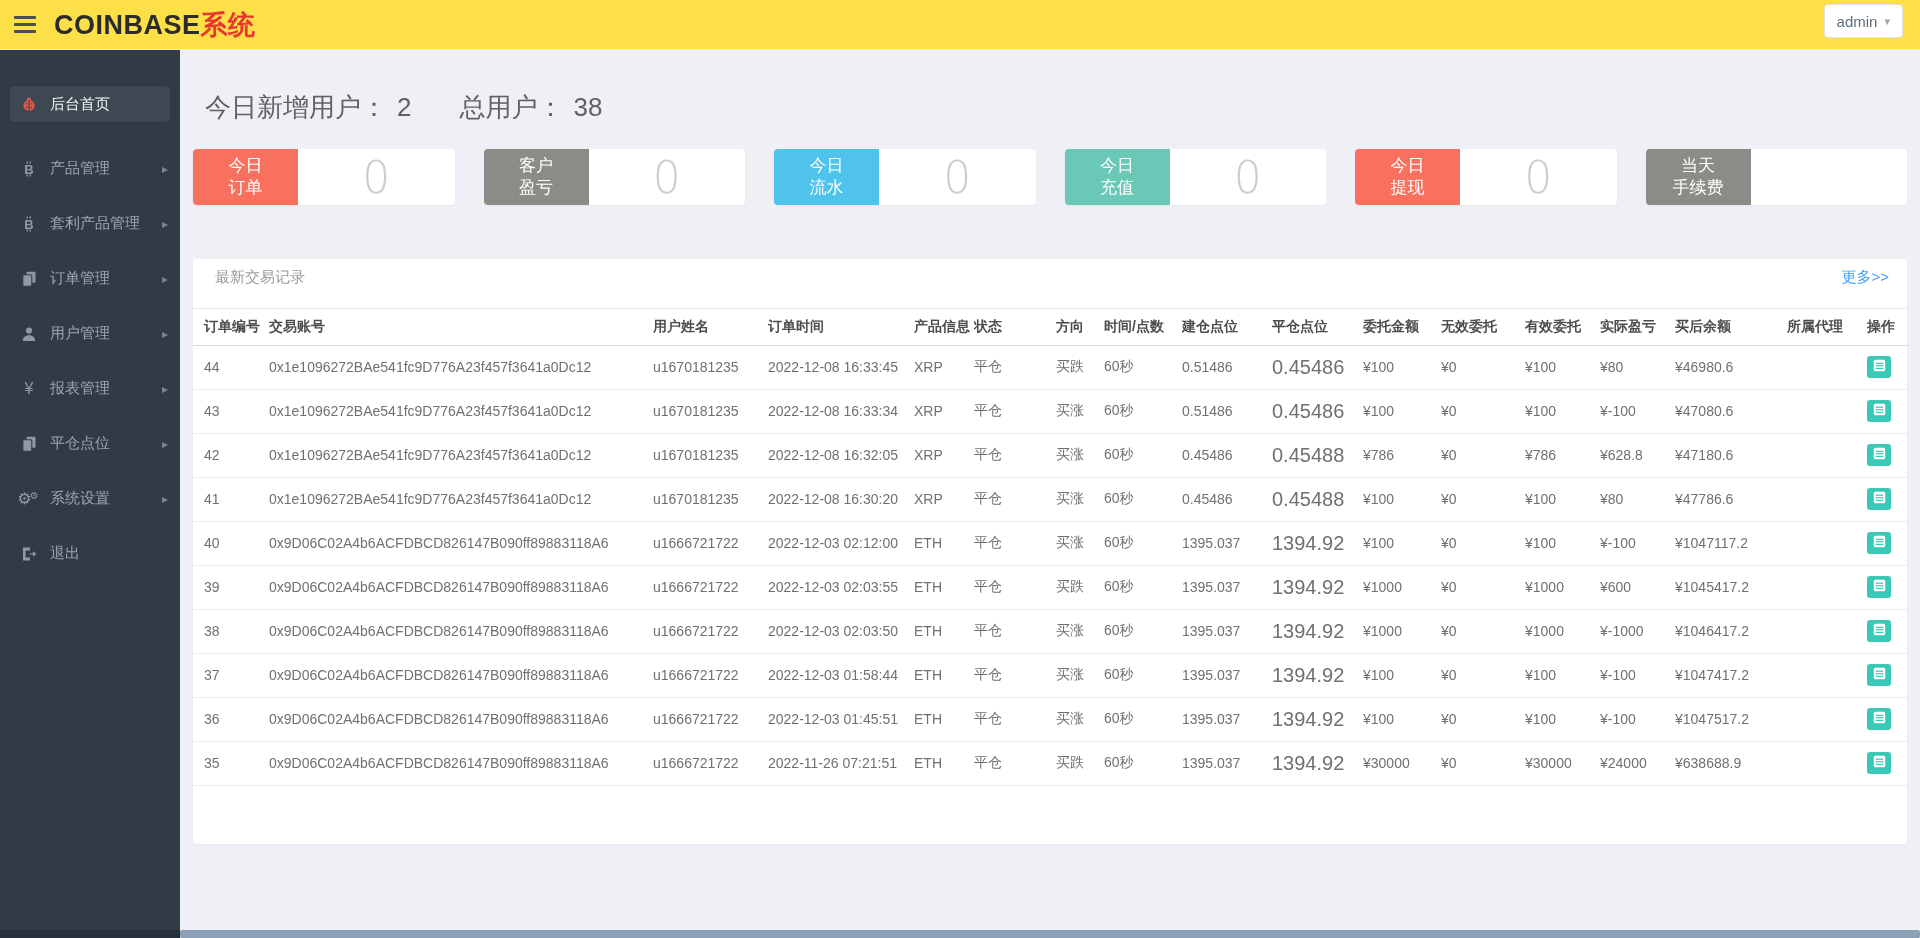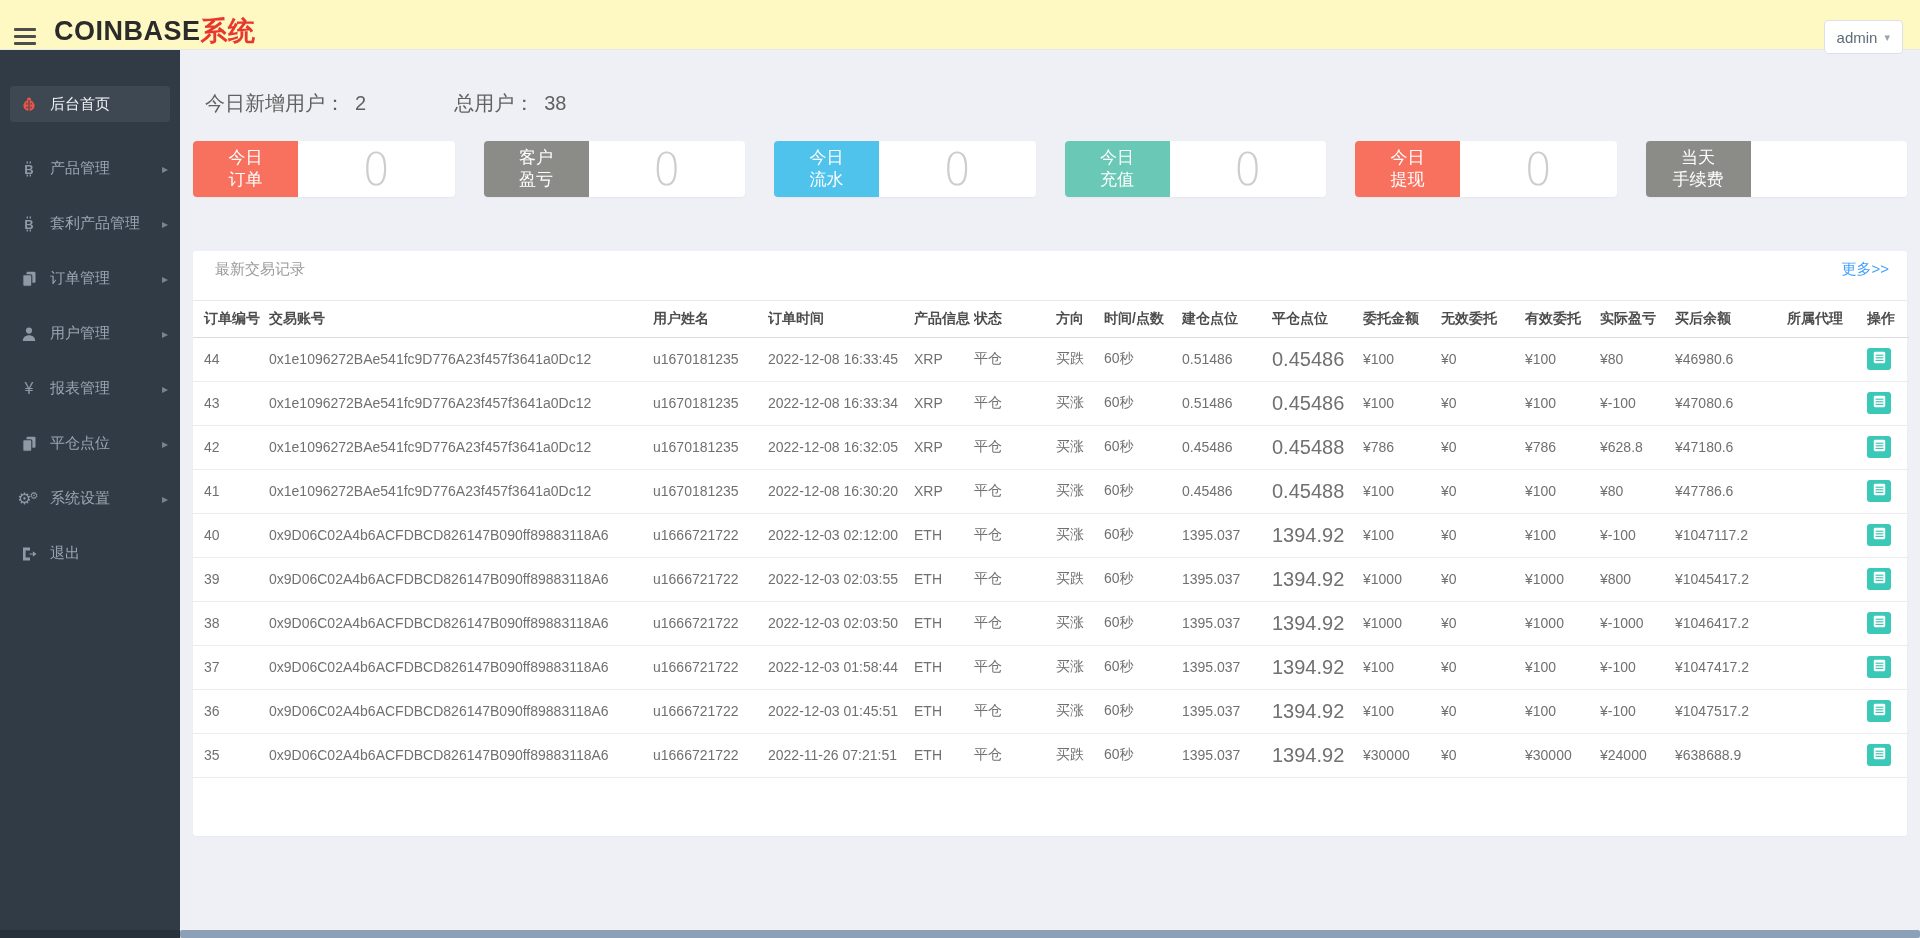--- a/index.html
+++ b/index.html
@@ -7,30 +7,30 @@
   body {
     font-family: "Liberation Sans", "DejaVu Sans", sans-serif;
     background: #eef0f5;
     position: relative;
     color: #555;
   }
 
   
   .topbar {
     position: absolute; top: 0; left: 0; width: 1920px; height: 50px;
-    background: #fef9c3; border-bottom: 1px solid #e8e8e8;
-    display: flex; align-items: flex-end; z-index: 10;
+    background: #fde047; border-bottom: 1px solid #e8e8e8;
+    display: flex; align-items: center; z-index: 10;
   }
   .hamburger { margin-left: 14px; width: 24px; cursor: pointer; }
   .hamburger span { display: block; width: 22px; height: 3px; background: #4d4d4d; margin: 4px 0; border-radius: 1px; }
   .logo { margin-left: 16px; font-size: 27px; font-weight: bold; letter-spacing: 0.5px; }
   .logo .main { color: #2b2b2b; }
   .logo .accent { color: #e8382e; }
   .user-box {
-    position: absolute; right: 17px; top: 20px; height: 34px;
+    position: absolute; right: 17px; top: 4px; height: 34px;
     border: 1px solid #dde1e6; border-radius: 4px; background: #fff;
     display: flex; align-items: center; gap: 7px; padding: 0 12px;
     color: #5f6c7b; font-size: 15px; cursor: pointer;
   }
   .user-box .caret { color: #99a3ad; font-size: 11px; }
 
   
   .sidebar {
     position: absolute; top: 50px; left: 0; width: 180px; height: 880px;
     background: #303b46; z-index: 5; padding-top: 36px;
@@ -49,22 +49,22 @@
   .side-icon svg { width: 16px; height: 16px; }
   .glyph { font-size: 16px; line-height: 1; }
   .gear-small { font-size: 10px; position: relative; top: -5px; left: -2px; }
   .side-label { margin-left: 12px; flex: 1; white-space: nowrap; }
   .side-arrow { color: #7a8591; font-size: 12px; }
 
   
   .content { position: absolute; top: 50px; left: 180px; width: 1740px; height: 880px; padding: 0 13px; }
 
   .stats-line {
-    margin: 40px 0 0 12px; display: flex; gap: 88px;
-    font-size: 20px; color: #616161;
+    margin: 40px 0 0 12px; display: flex; gap: 48px;
+    font-size: 26px; color: #616161;
   }
   .stat-pair { display: flex; align-items: baseline; }
   .stat-pair .value { margin-left: 10px; }
 
   .cards { display: flex; gap: 29px; margin-top: 24px; }
   .card {
     flex: 1; height: 56px; background: #fff; border-radius: 4px;
     display: flex; overflow: hidden; box-shadow: 0 1px 2px rgba(0,0,0,0.04);
   }
   .card-label {
@@ -467,21 +467,21 @@
             <td class="">2022-12-03 02:03:55</td>
             <td class="">ETH</td>
             <td class="">平仓</td>
             <td class="green">买跌</td>
             <td class="">60秒</td>
             <td class="">1395.037</td>
             <td class="close-val green">1394.92</td>
             <td class="red">¥1000</td>
             <td class="red">¥0</td>
             <td class="red">¥1000</td>
-            <td class="red">¥800</td>
+            <td class="red">¥600</td>
             <td class="red">¥1045417.2</td>
             <td class=""></td>
             <td><button class="op-btn">
                 <span><svg viewBox="0 0 13 13">
                     <rect x="0.8" y="0.8" width="11.4" height="11.4" rx="1.4" fill="#fff"></rect>
                     <line x1="2.6" y1="4.2" x2="10.4" y2="4.2" stroke="#3ac9b6" stroke-width="1.2"></line>
                     <line x1="2.6" y1="6.8" x2="10.4" y2="6.8" stroke="#3ac9b6" stroke-width="1.2"></line>
                     <line x1="2.6" y1="9.4" x2="10.4" y2="9.4" stroke="#3ac9b6" stroke-width="1.2"></line>
                   </svg></span>
               </button></td>

